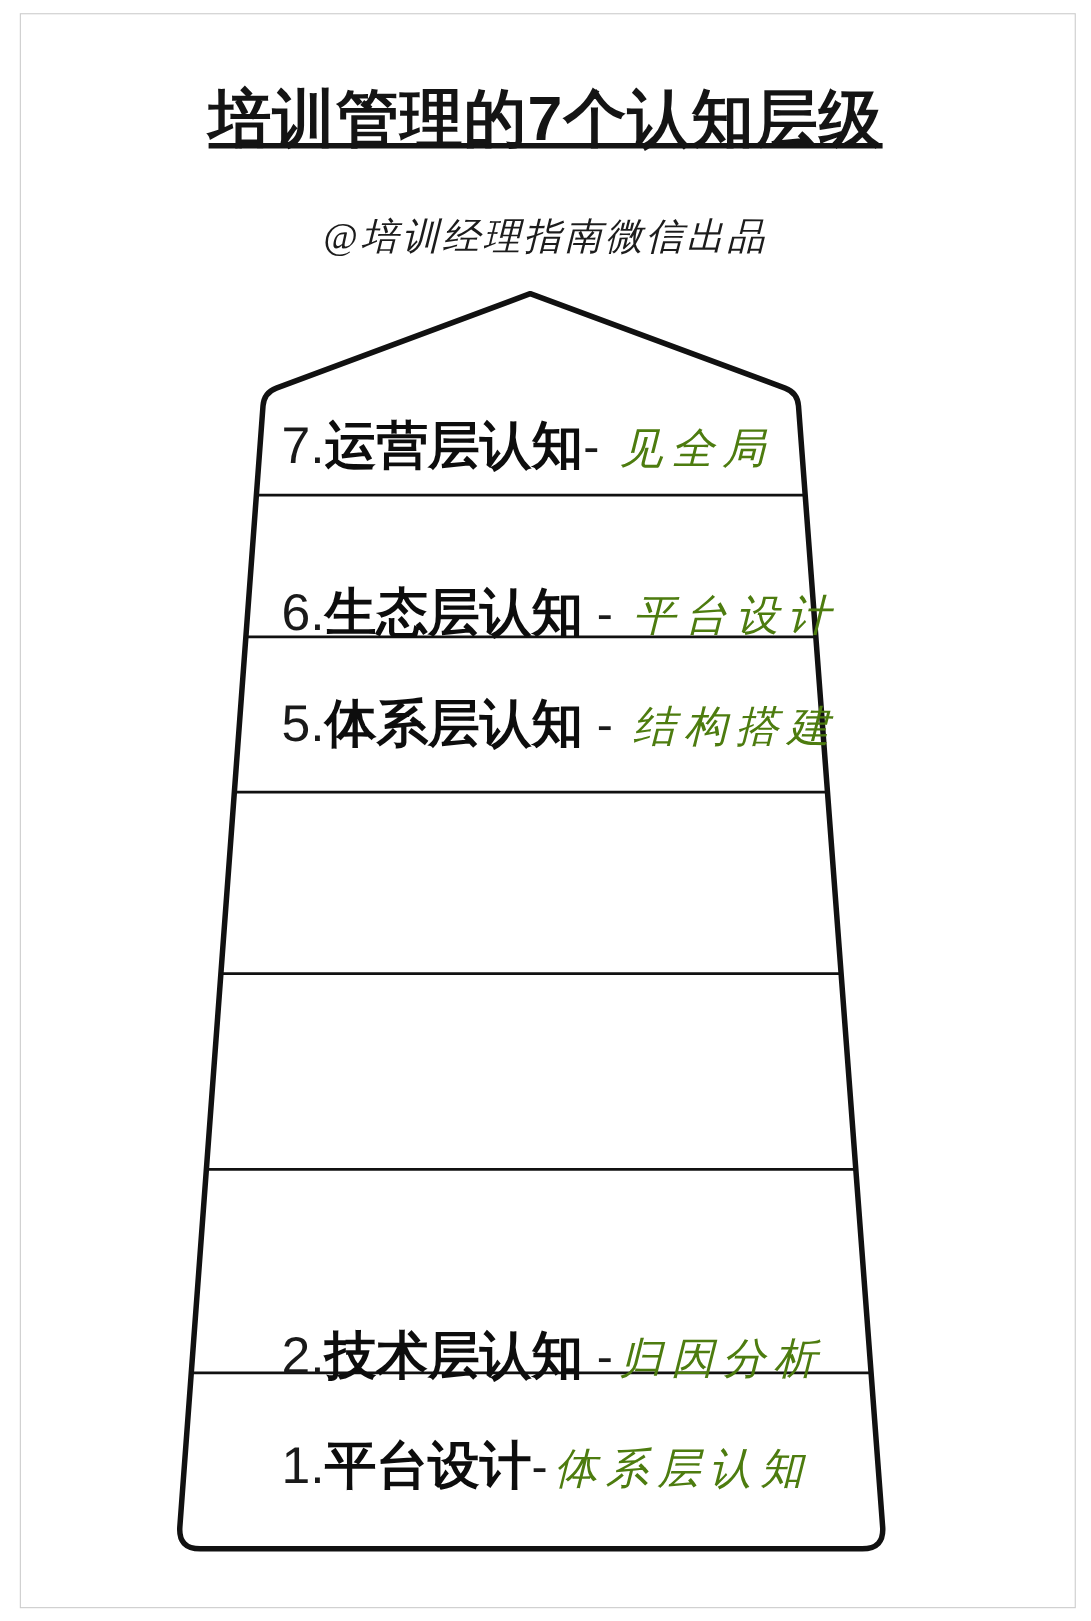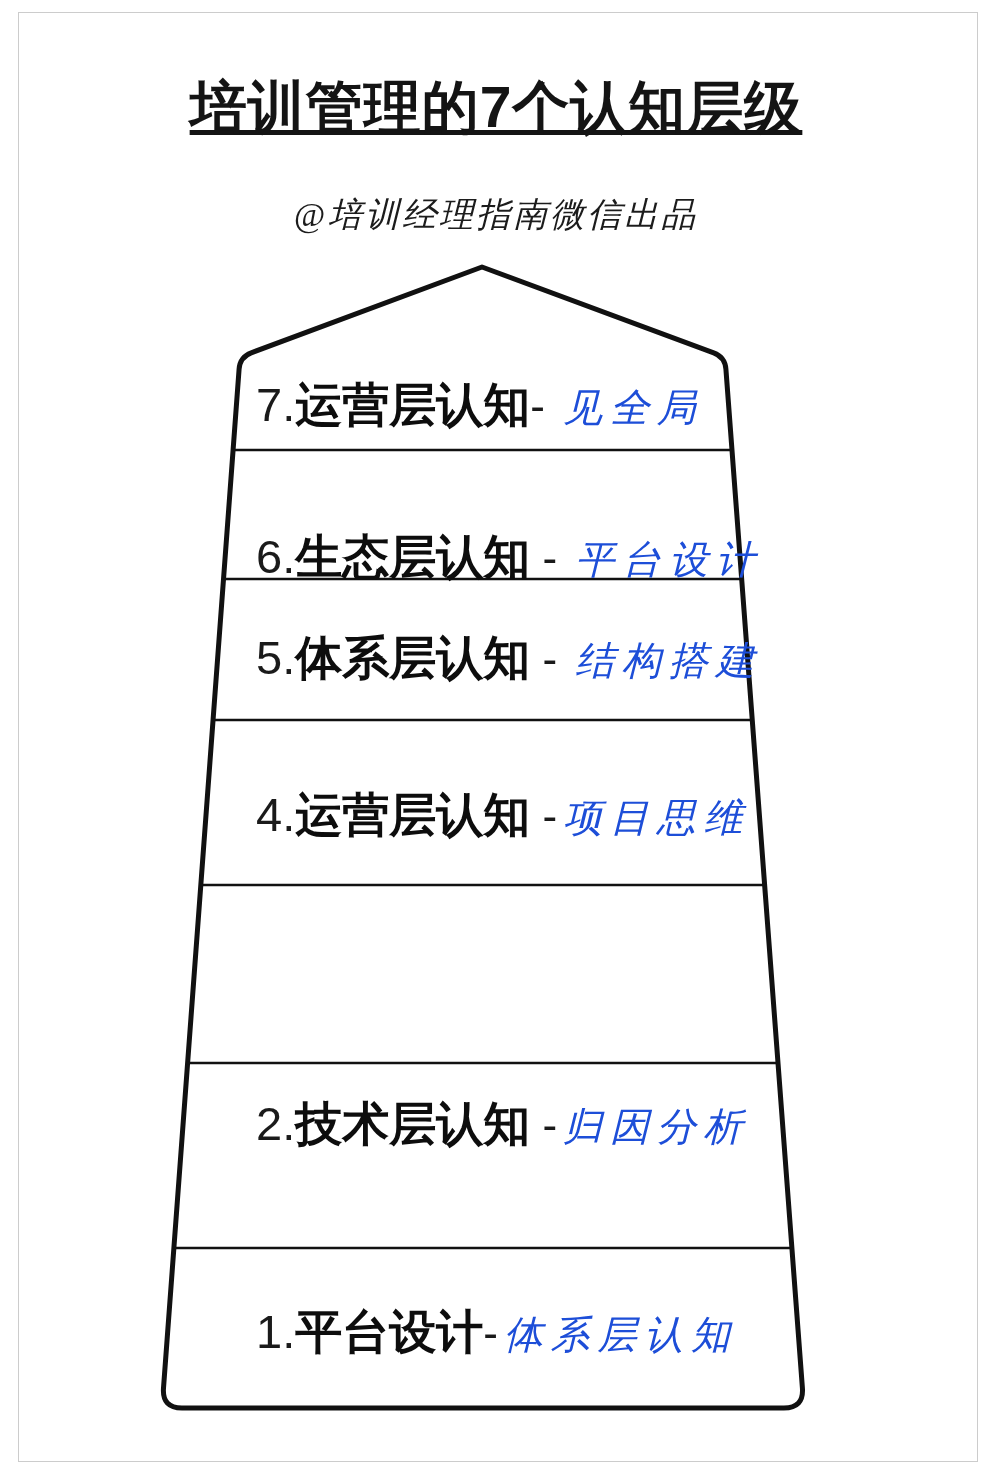--- a/index.html
+++ b/index.html
@@ -49,21 +49,21 @@
   .lv-num  { font-size:47px; font-weight:300; color:#1a1a1a; }
   .lv-name { font-size:47px; font-weight:700; color:#0d0d0d; }
   .lv-sep  { font-size:44px; font-weight:300; color:#1a1a1a; }
   .lv-note {
     font-family:cursive;
     font-style:italic;
     font-size:39px;
     font-weight:400;
     letter-spacing:0.2em;
     margin-left:6px;
-    color:#1d4ed8;
+    color:#4d7c0f;
   }
 </style>
 </head>
 <body>
 
 <div class="page">
 
   <div class="frame"></div>
 
   <div class="title">培训管理的7个认知层级</div>
@@ -94,26 +94,23 @@
   </div>
 
   <div class="level-row" style="top:485px;margin-top:40px;">
     <span class="lv-num">6.</span><span class="lv-name">生态层认知</span><span class="lv-sep"> - </span><span class="lv-note">平台设计</span>
   </div>
 
   <div class="level-row" style="top:626px;">
     <span class="lv-num">5.</span><span class="lv-name">体系层认知</span><span class="lv-sep"> - </span><span class="lv-note" style="margin-left:6px;">结构搭建</span>
   </div>
 
-  <div class="level-row" style="top:783px;">
-    <span class="lv-num">4.</span><span class="lv-name">运营层认知</span><span class="lv-sep"> -</span><span class="lv-note">项目思维</span>
-  </div>
 
 
-  <div class="level-row" style="top:1092px;">
+  <div class="level-row" style="top:1200px;">
     <span class="lv-num">2.</span><span class="lv-name">技术层认知</span><span class="lv-sep"> -</span><span class="lv-note">归因分析</span>
   </div>
 
   <div class="level-row" style="top:1300px;">
     <span class="lv-num">1.</span><span class="lv-name">平台设计</span><span class="lv-sep">-</span><span class="lv-note">体系层认知</span>
   </div>
 
 </div>
 
 </body></html>

